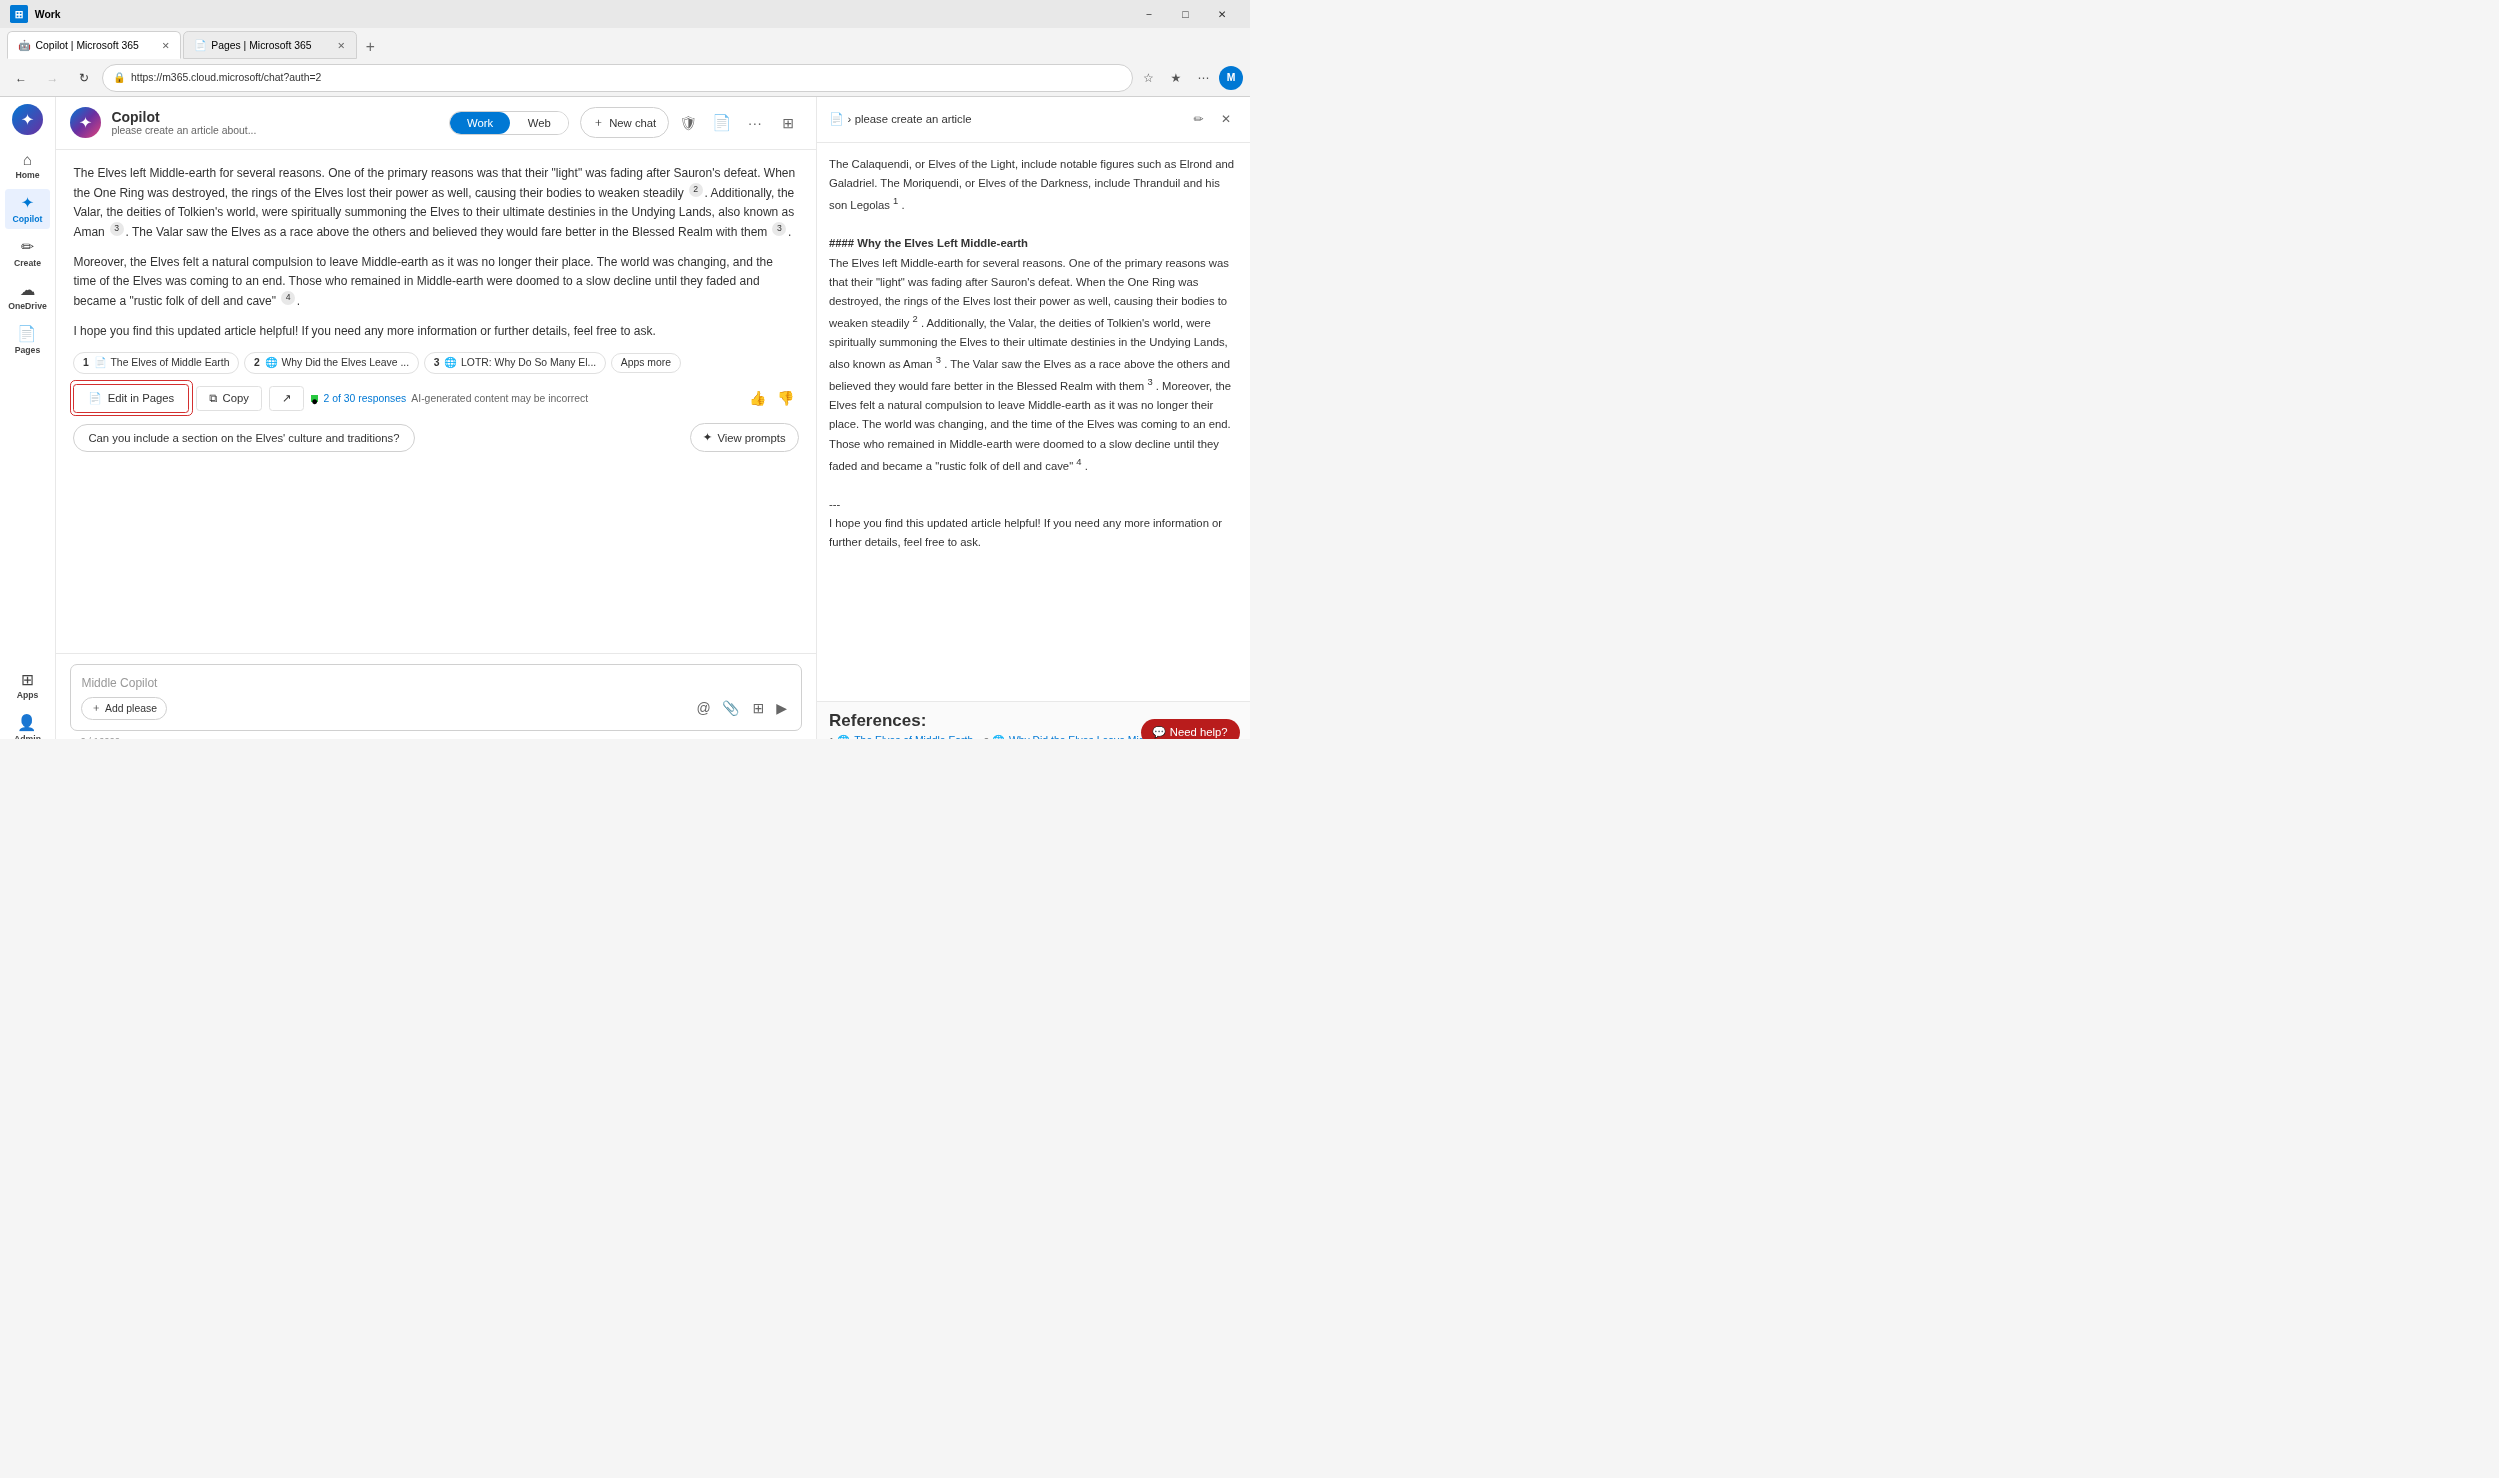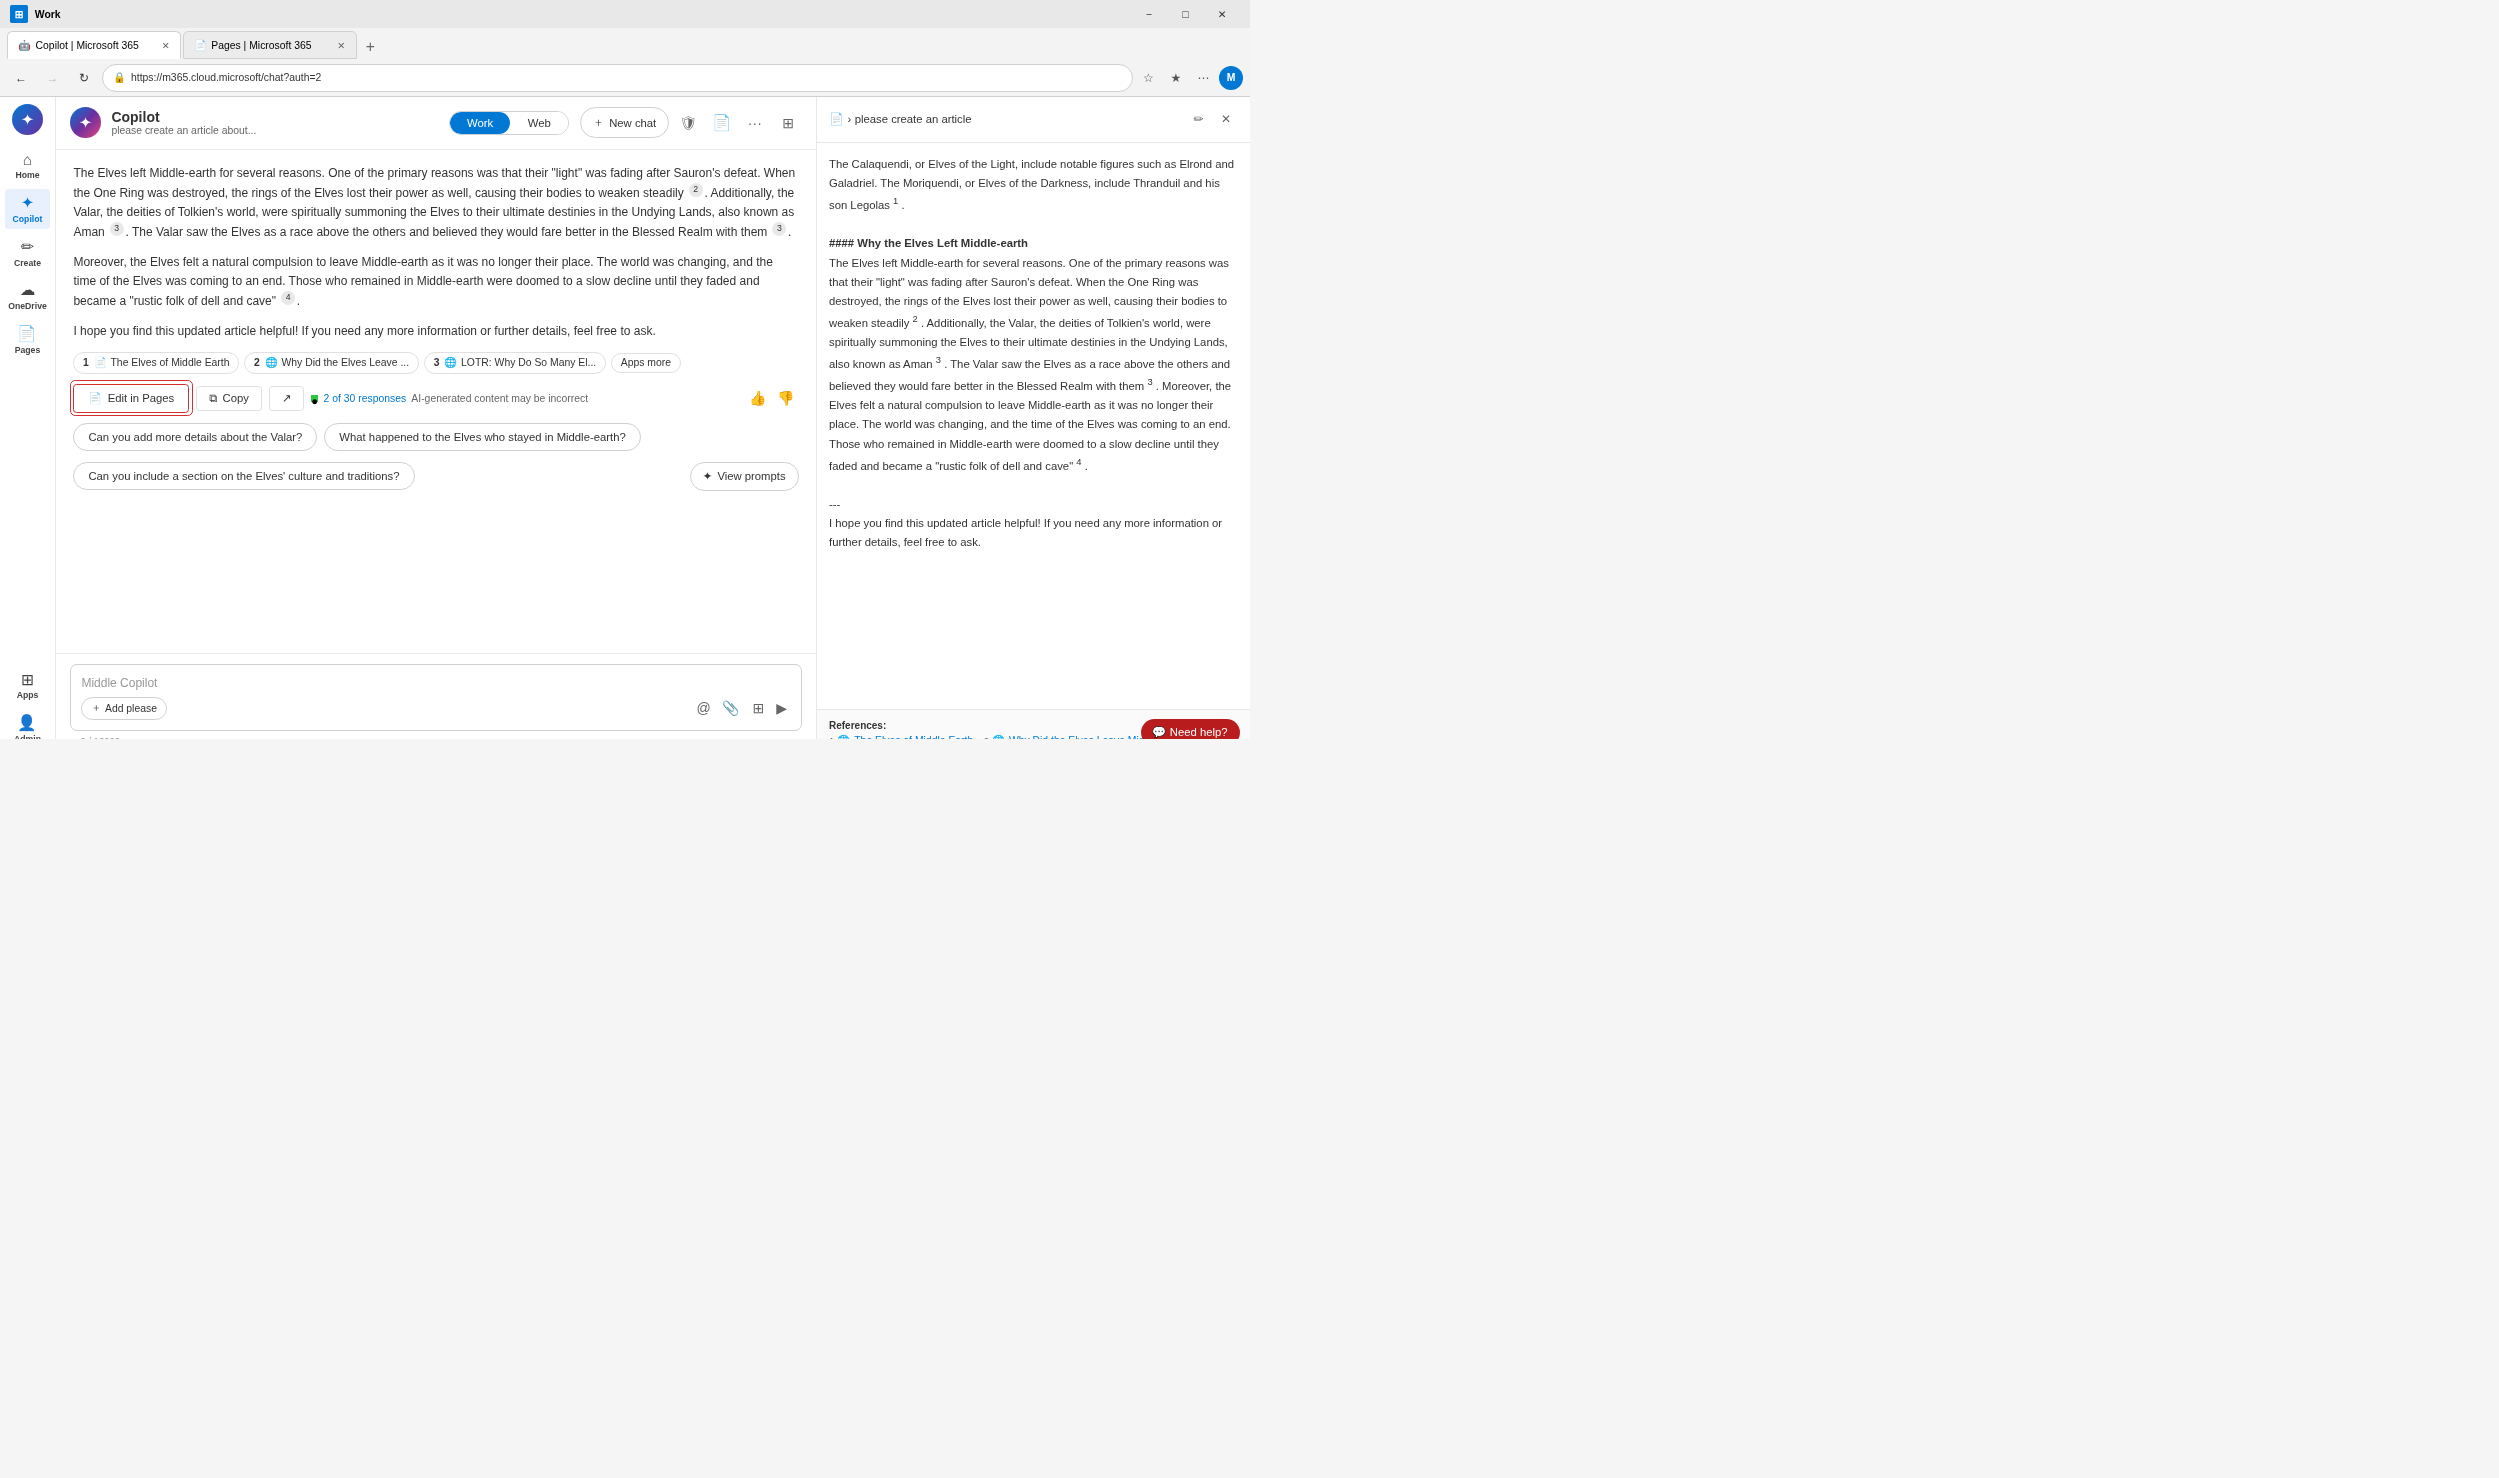--- a/index.html
+++ b/index.html
@@ -79,21 +79,21 @@
 
     
     .diagram-container { padding: 14px; border-bottom: 0.9px solid #e8e8e8; }
     .diagram-node { border: 0.9px solid #999; padding: 7px 14px; border-radius: 3.5px; font-size: 11.3px; color: #333; background: white; position: relative; z-index: 2; }
 
     
     .panel-content { flex: 1; overflow-y: auto; padding: 12px; font-size: 11.3px; line-height: 1.7; color: #333; }
 
     
     .references-bar { padding: 8.7px 12px; border-top: 0.9px solid #e8e8e8; background: #fafafa; }
-    .ref-label { font-weight: 600; font-size: 10px; color: #333; margin-top: 46px; }
+    .ref-label { font-weight: 600; font-size: 17px; color: #333; margin-top: 46px; }
     .ref-items { display: flex; gap: 10.4px; flex-wrap: wrap; margin-top: 3.5px; }
     .ref-item { display: flex; align-items: center; gap: 3.5px; font-size: 10.4px; color: #0078d4; cursor: pointer; }
     .ref-num { font-size: 9.5px; color: #666; }
 
     
     .panel-content::-webkit-scrollbar { width: 5.2px; }
     .panel-content::-webkit-scrollbar-thumb { background: #ccc; border-radius: 2.6px; }
     .panel-content::-webkit-scrollbar-track { background: transparent; }
 
     
@@ -279,24 +279,20 @@
           <span style="width:7px;height:7px;background:#28c840;border-radius:50;display:inline-block;">●</span>
           <span class="response-count">2 of 30 responses</span>
           <span class="disclaimer">AI-generated content may be incorrect</span>
         </span>
         <div class="feedback-btns">
           <button class="feedback-btn">👍</button>
           <button class="feedback-btn">👎</button>
         </div>
       </div>
 
-      <div class="suggestions">
-        <button class="suggestion-btn">Can you add more details about the Valar?</button>
-        <button class="suggestion-btn">What happened to the Elves who stayed in Middle-earth?</button>
-      </div>
       <div style="display:flex;align-items:center;gap:7px;margin-bottom:10.4px;">
         <button class="suggestion-btn">Can you include a section on the Elves' culture and traditions?</button>
         <button class="view-prompts-btn">
           <span>✦</span>
           <span>View prompts</span>
         </button>
       </div>
     </div>
 
     <div class="message-input-area">

